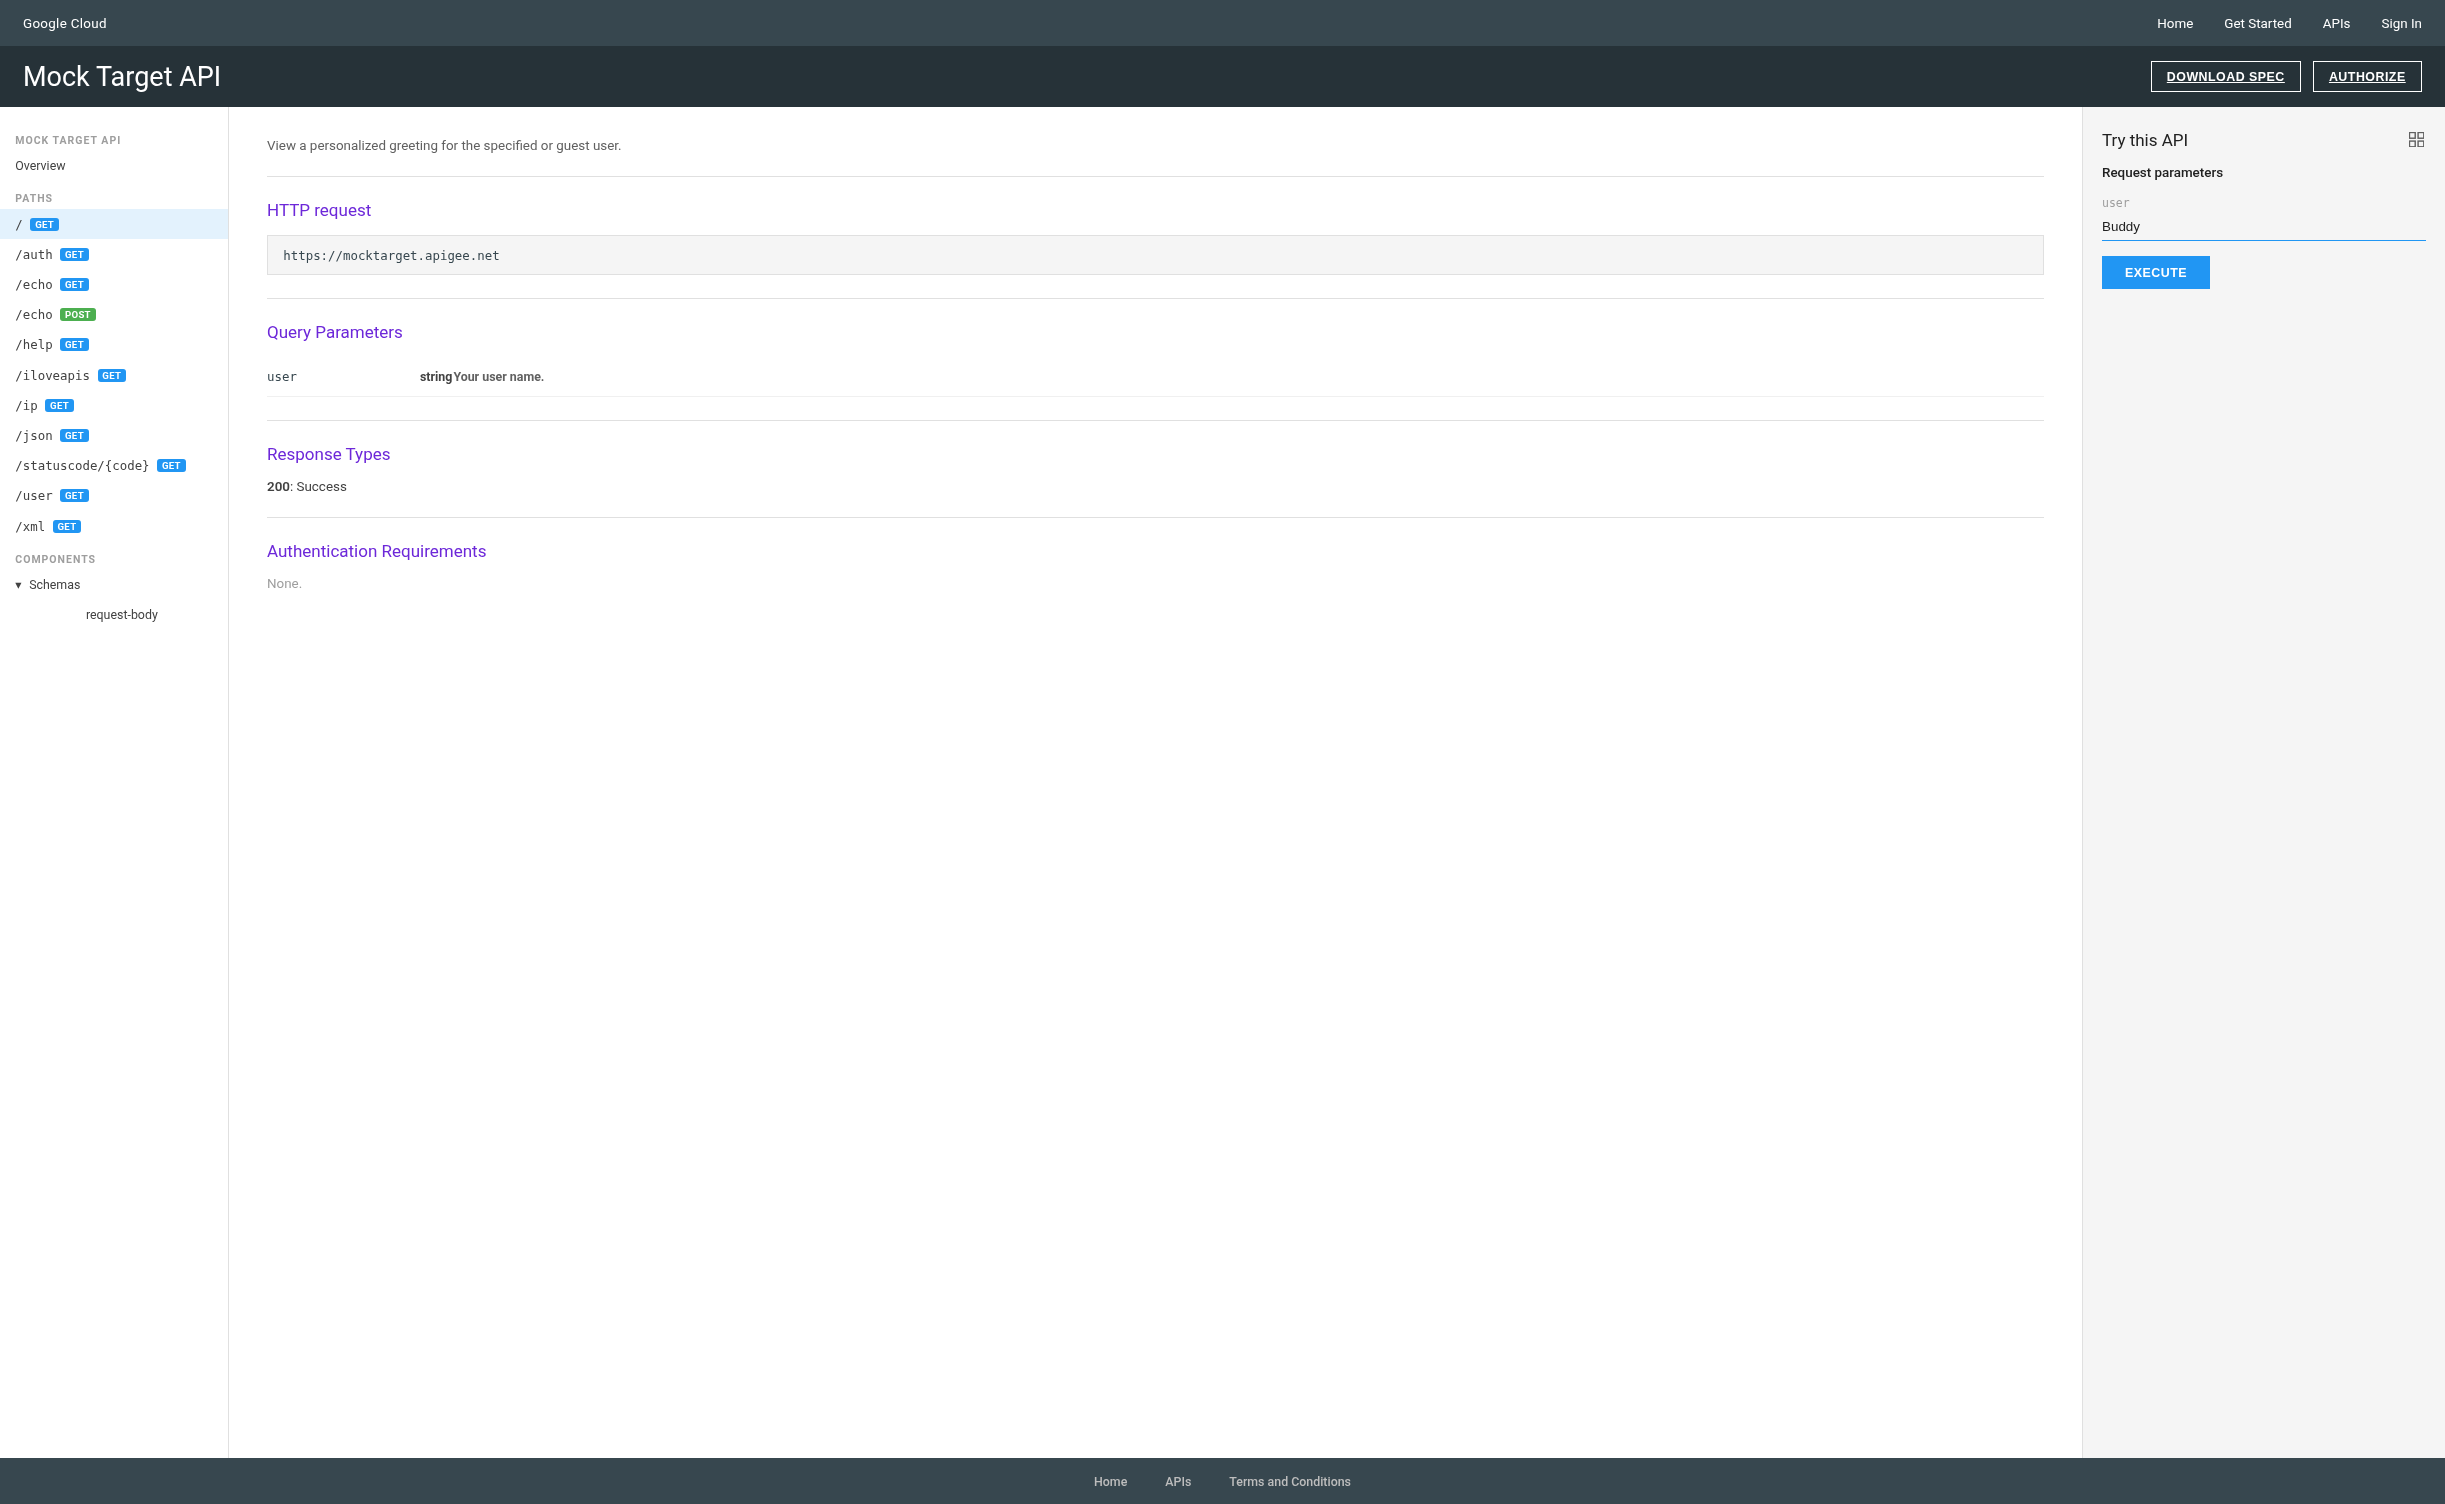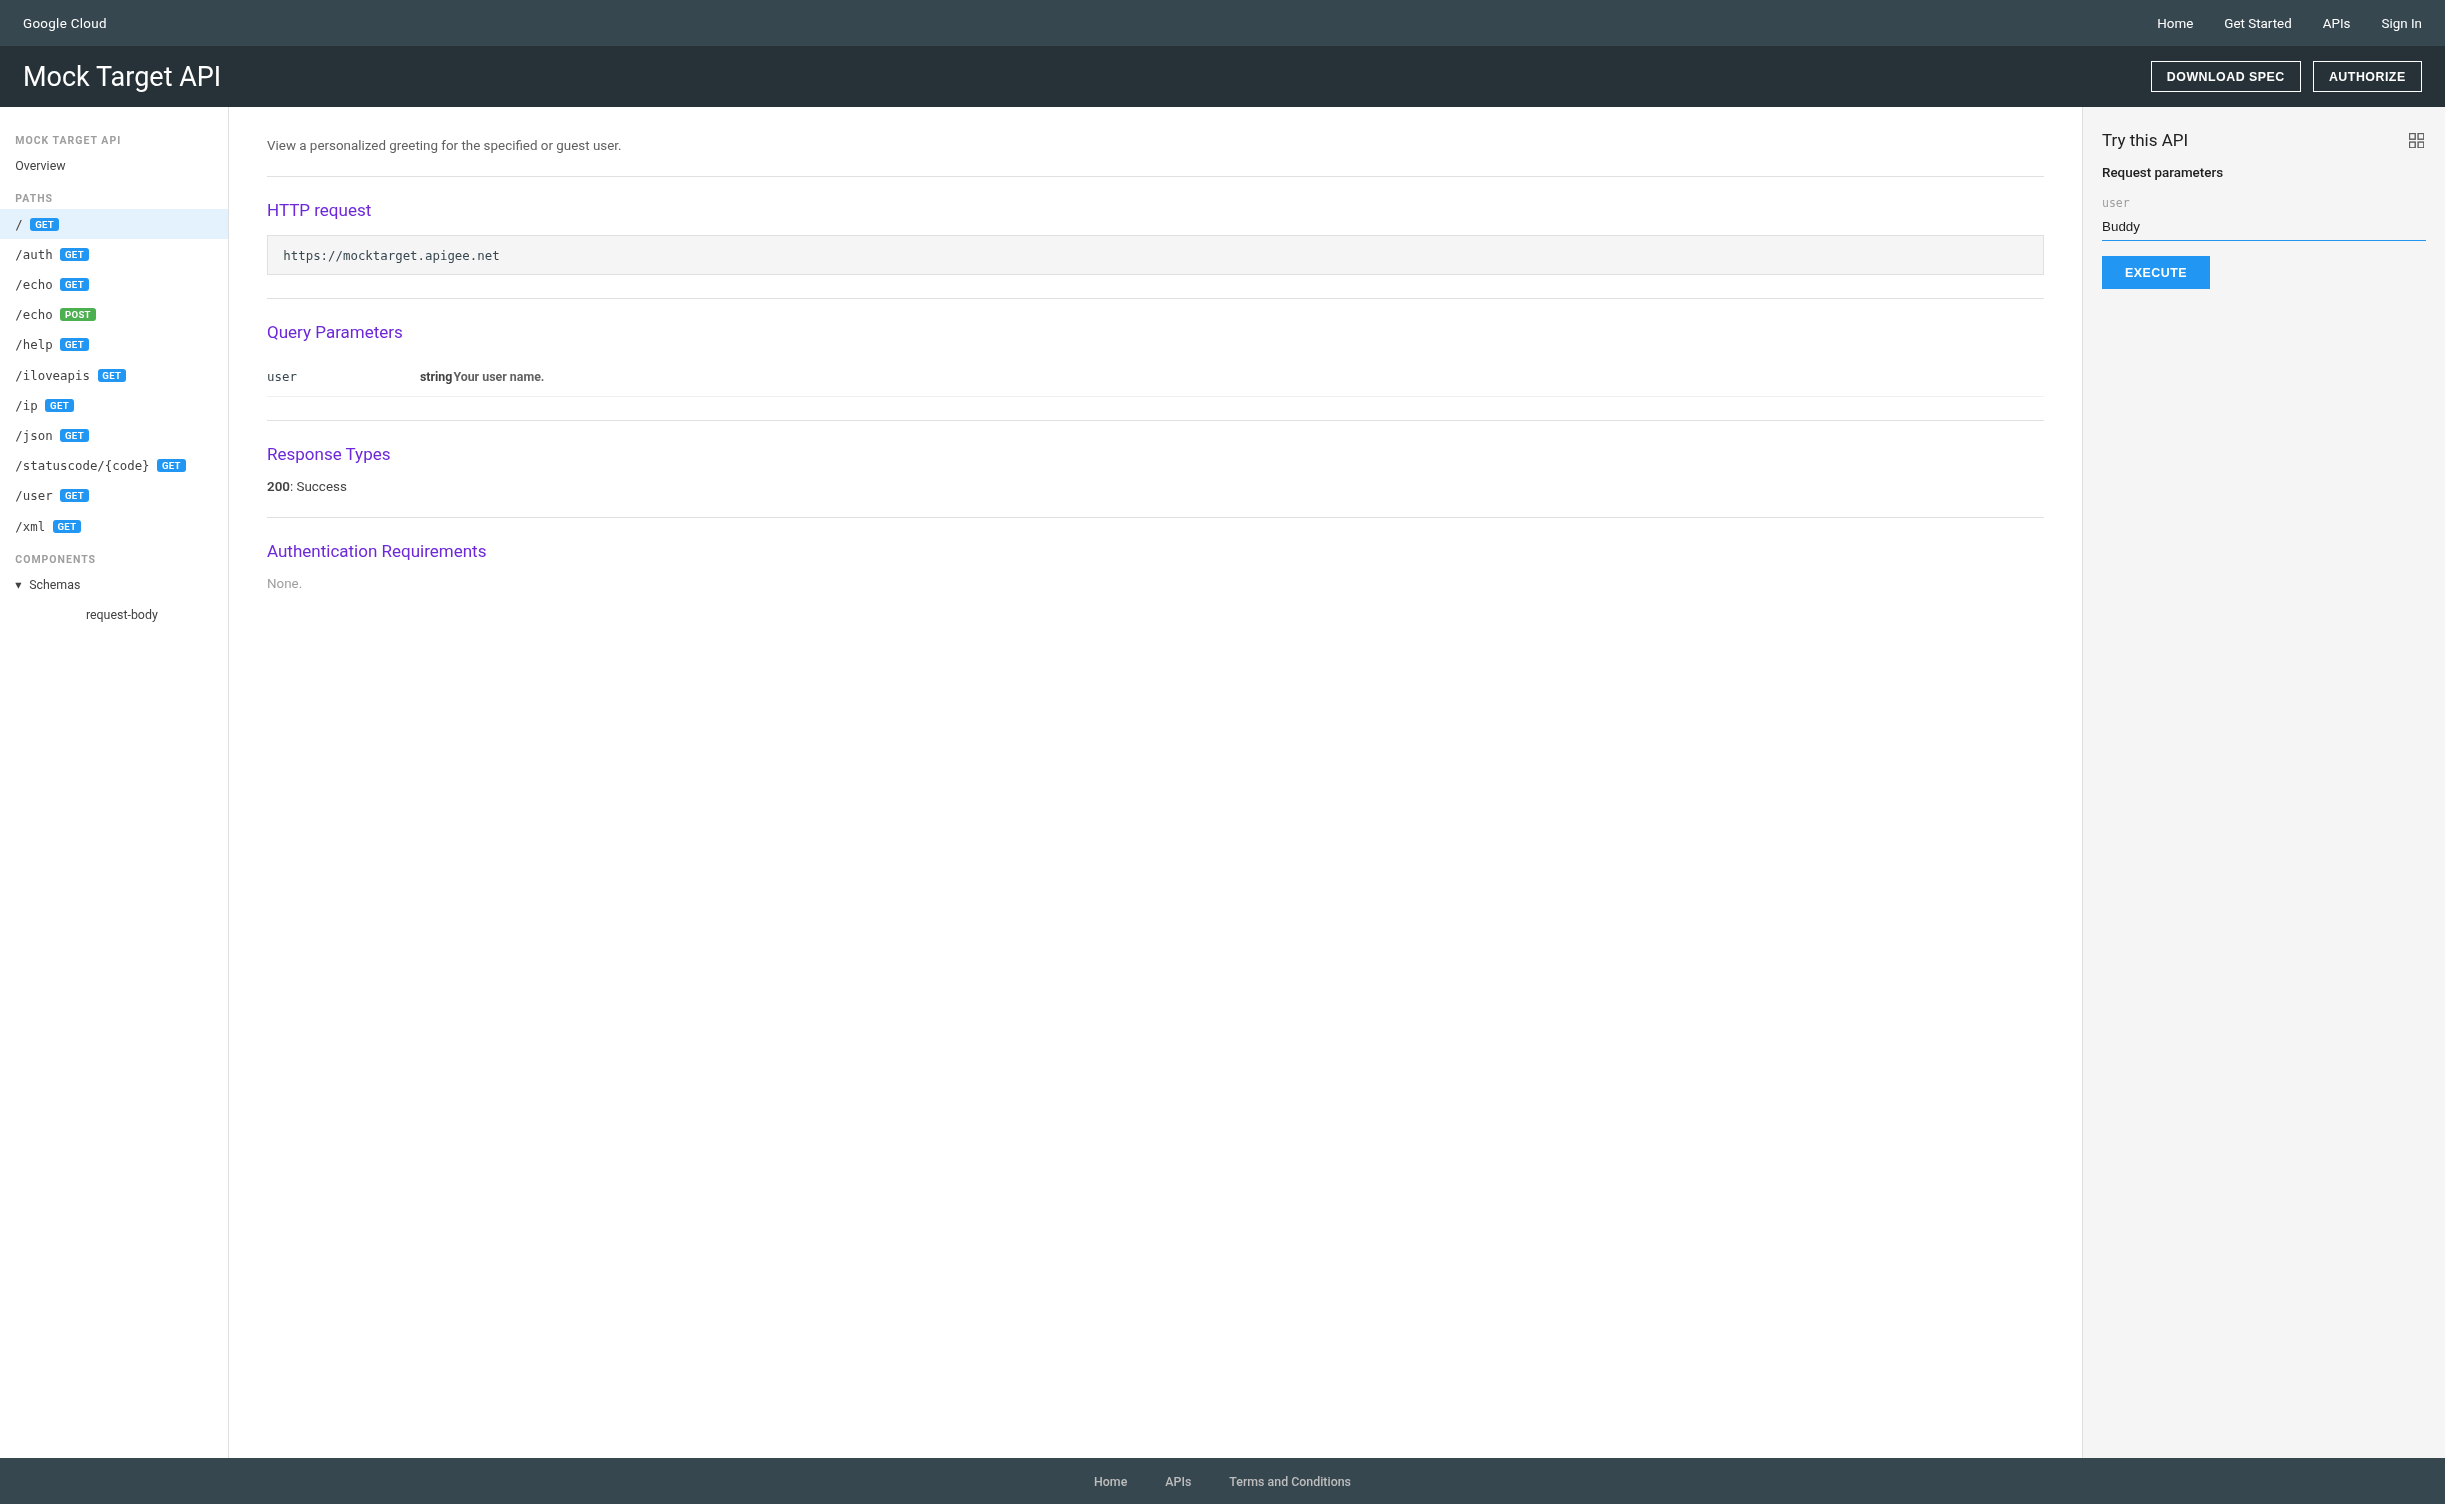--- a/index.html
+++ b/index.html
@@ -45,20 +45,21 @@
       flex-shrink: 0;
     }
     .page-title {
       font-size: 27px;
       font-weight: 400;
       color: #fff;
     }
     .page-header-actions {
       display: flex;
       gap: 11.5px;
+      text-decoration: underline;
     }
     .btn-outline-white {
       background: transparent;
       border: 1.9px solid #fff;
       color: #fff;
       padding: 7.6px 15.3px;
       font-size: 12.4px;
       font-weight: 700;
       letter-spacing: 0.5px;
       cursor: pointer;
@@ -201,21 +202,21 @@
       background: #f5f5f5;
       border-left: 1px solid #e0e0e0;
       padding: 23px 19px;
       overflow-y: auto;
       display: flex;
       flex-direction: column;
       gap: 15.3px;
     }
     .try-panel-header {
       display: flex;
-      align-items: flex-end;
+      align-items: flex-start;
       justify-content: space-between;
     }
     .try-panel-title {
       font-size: 17px;
       font-weight: 400;
       color: #212121;
     }
     .expand-icon {
       width: 19px;
       height: 19px;

